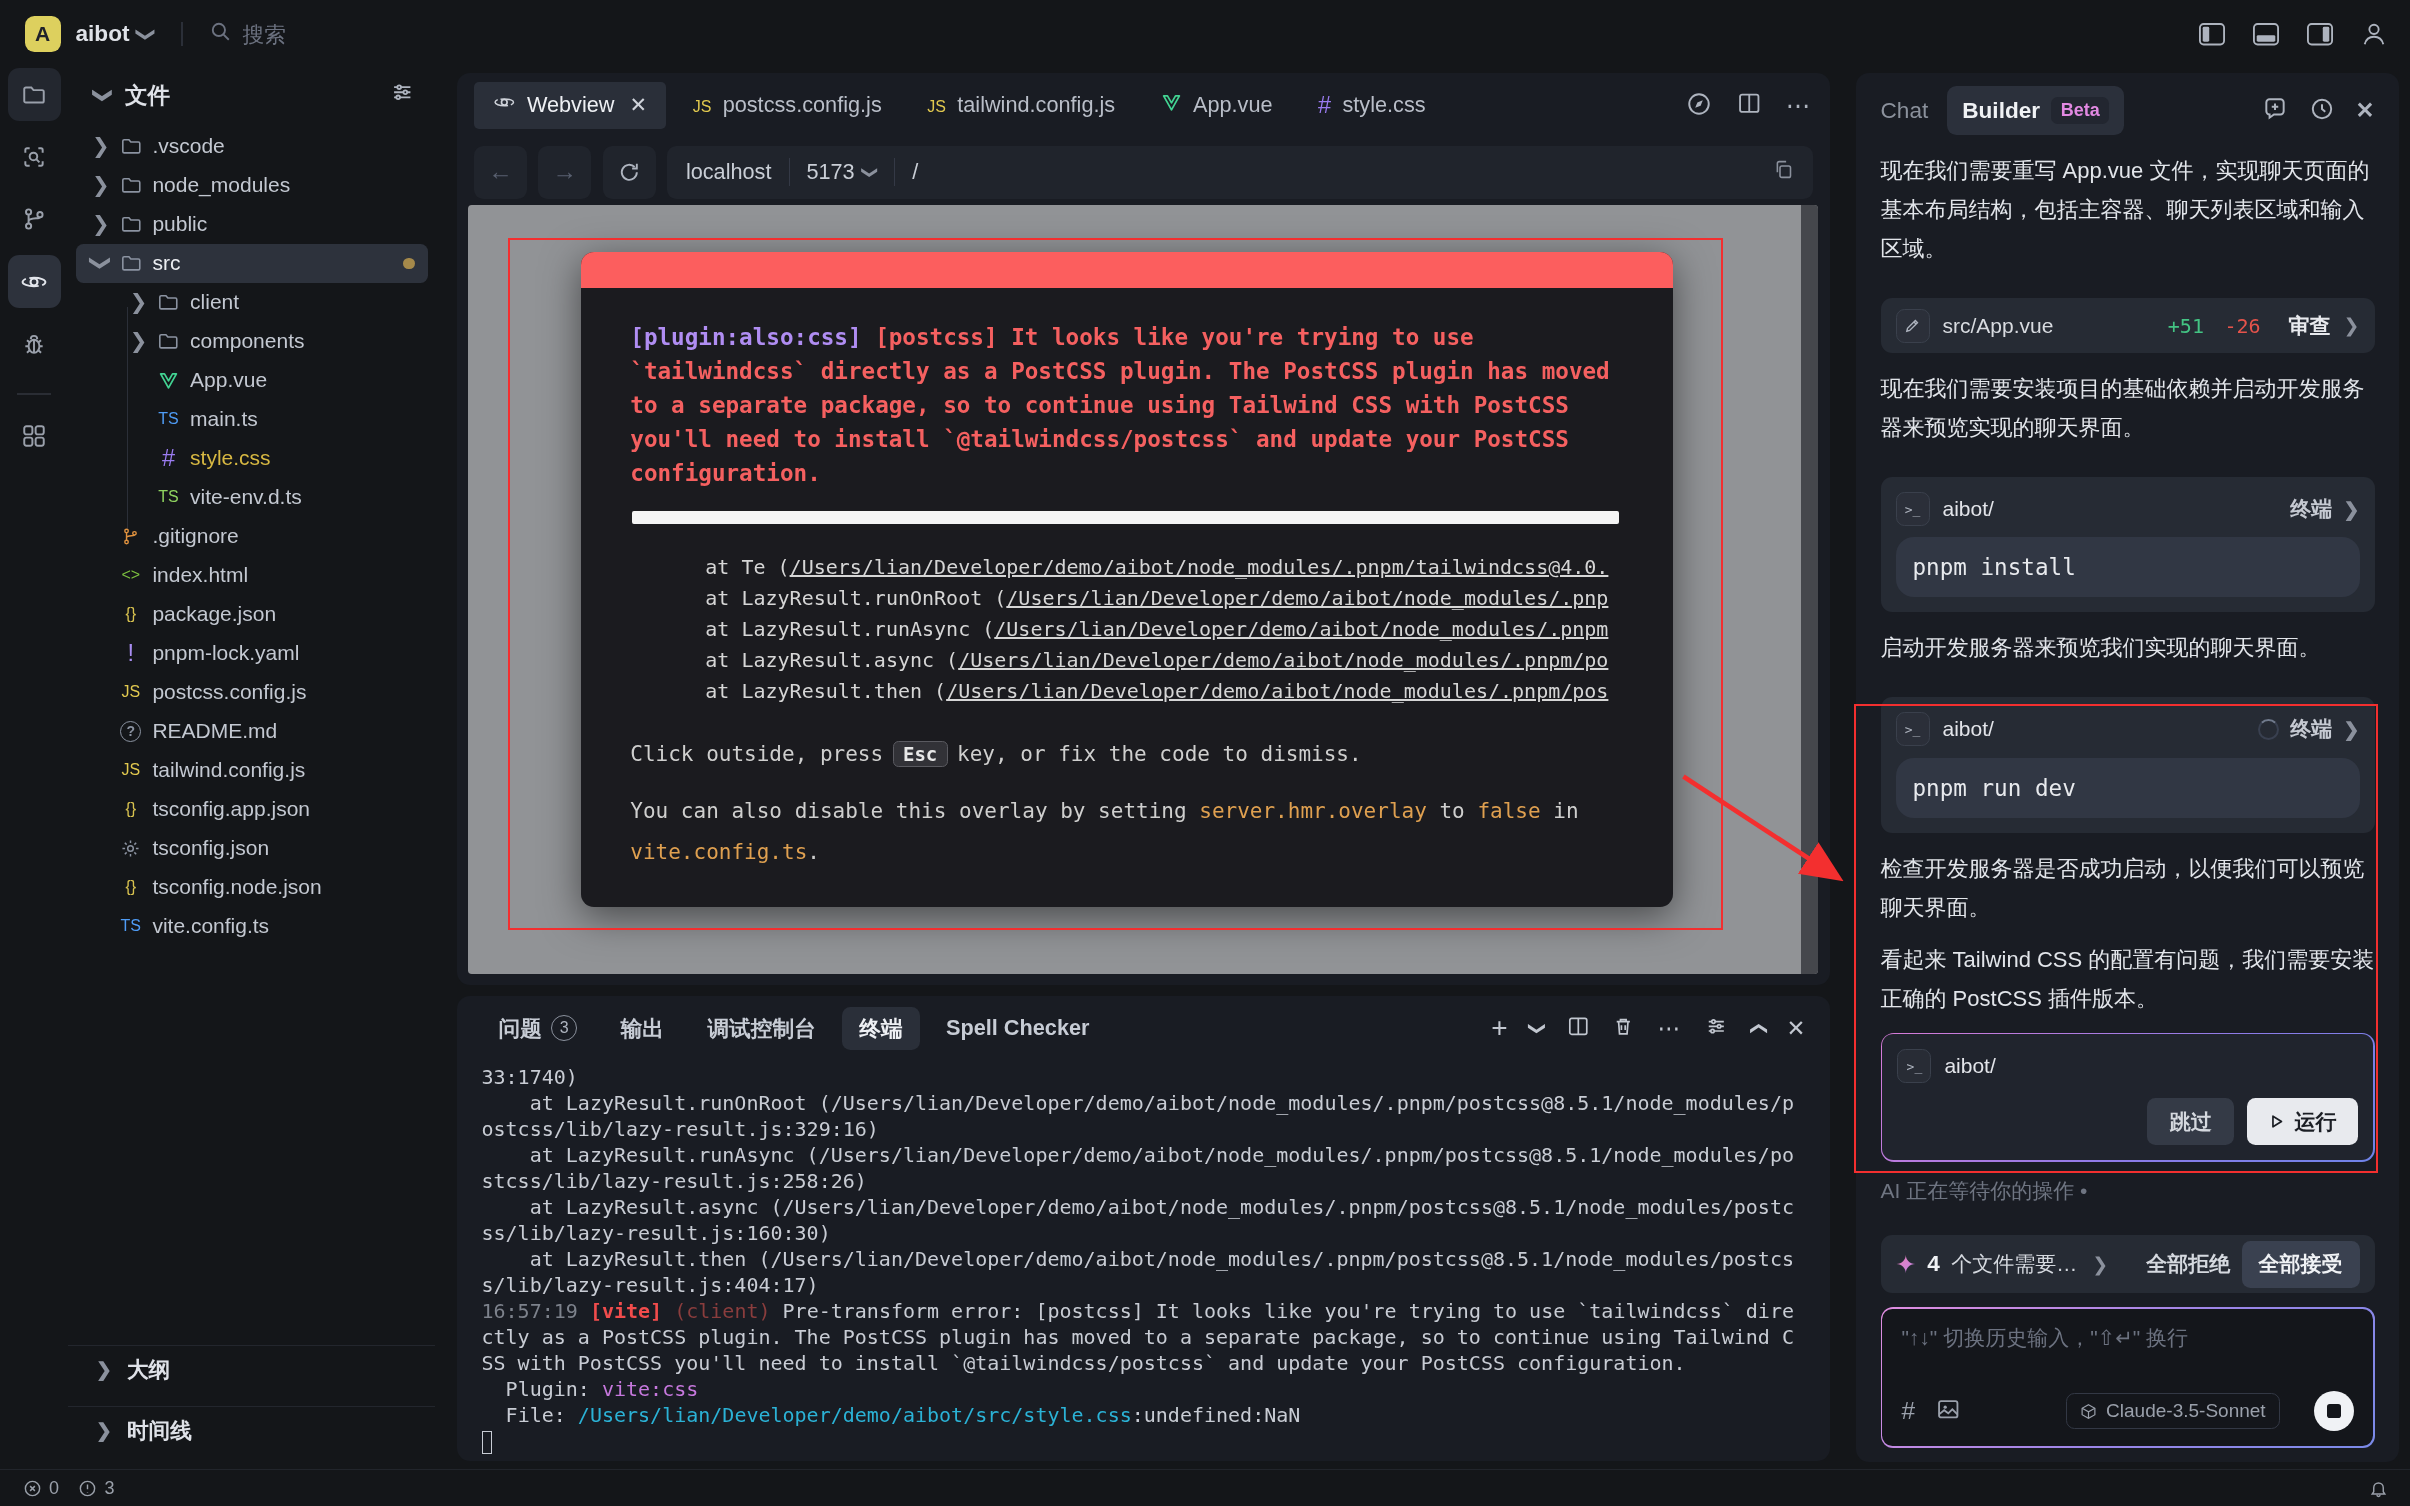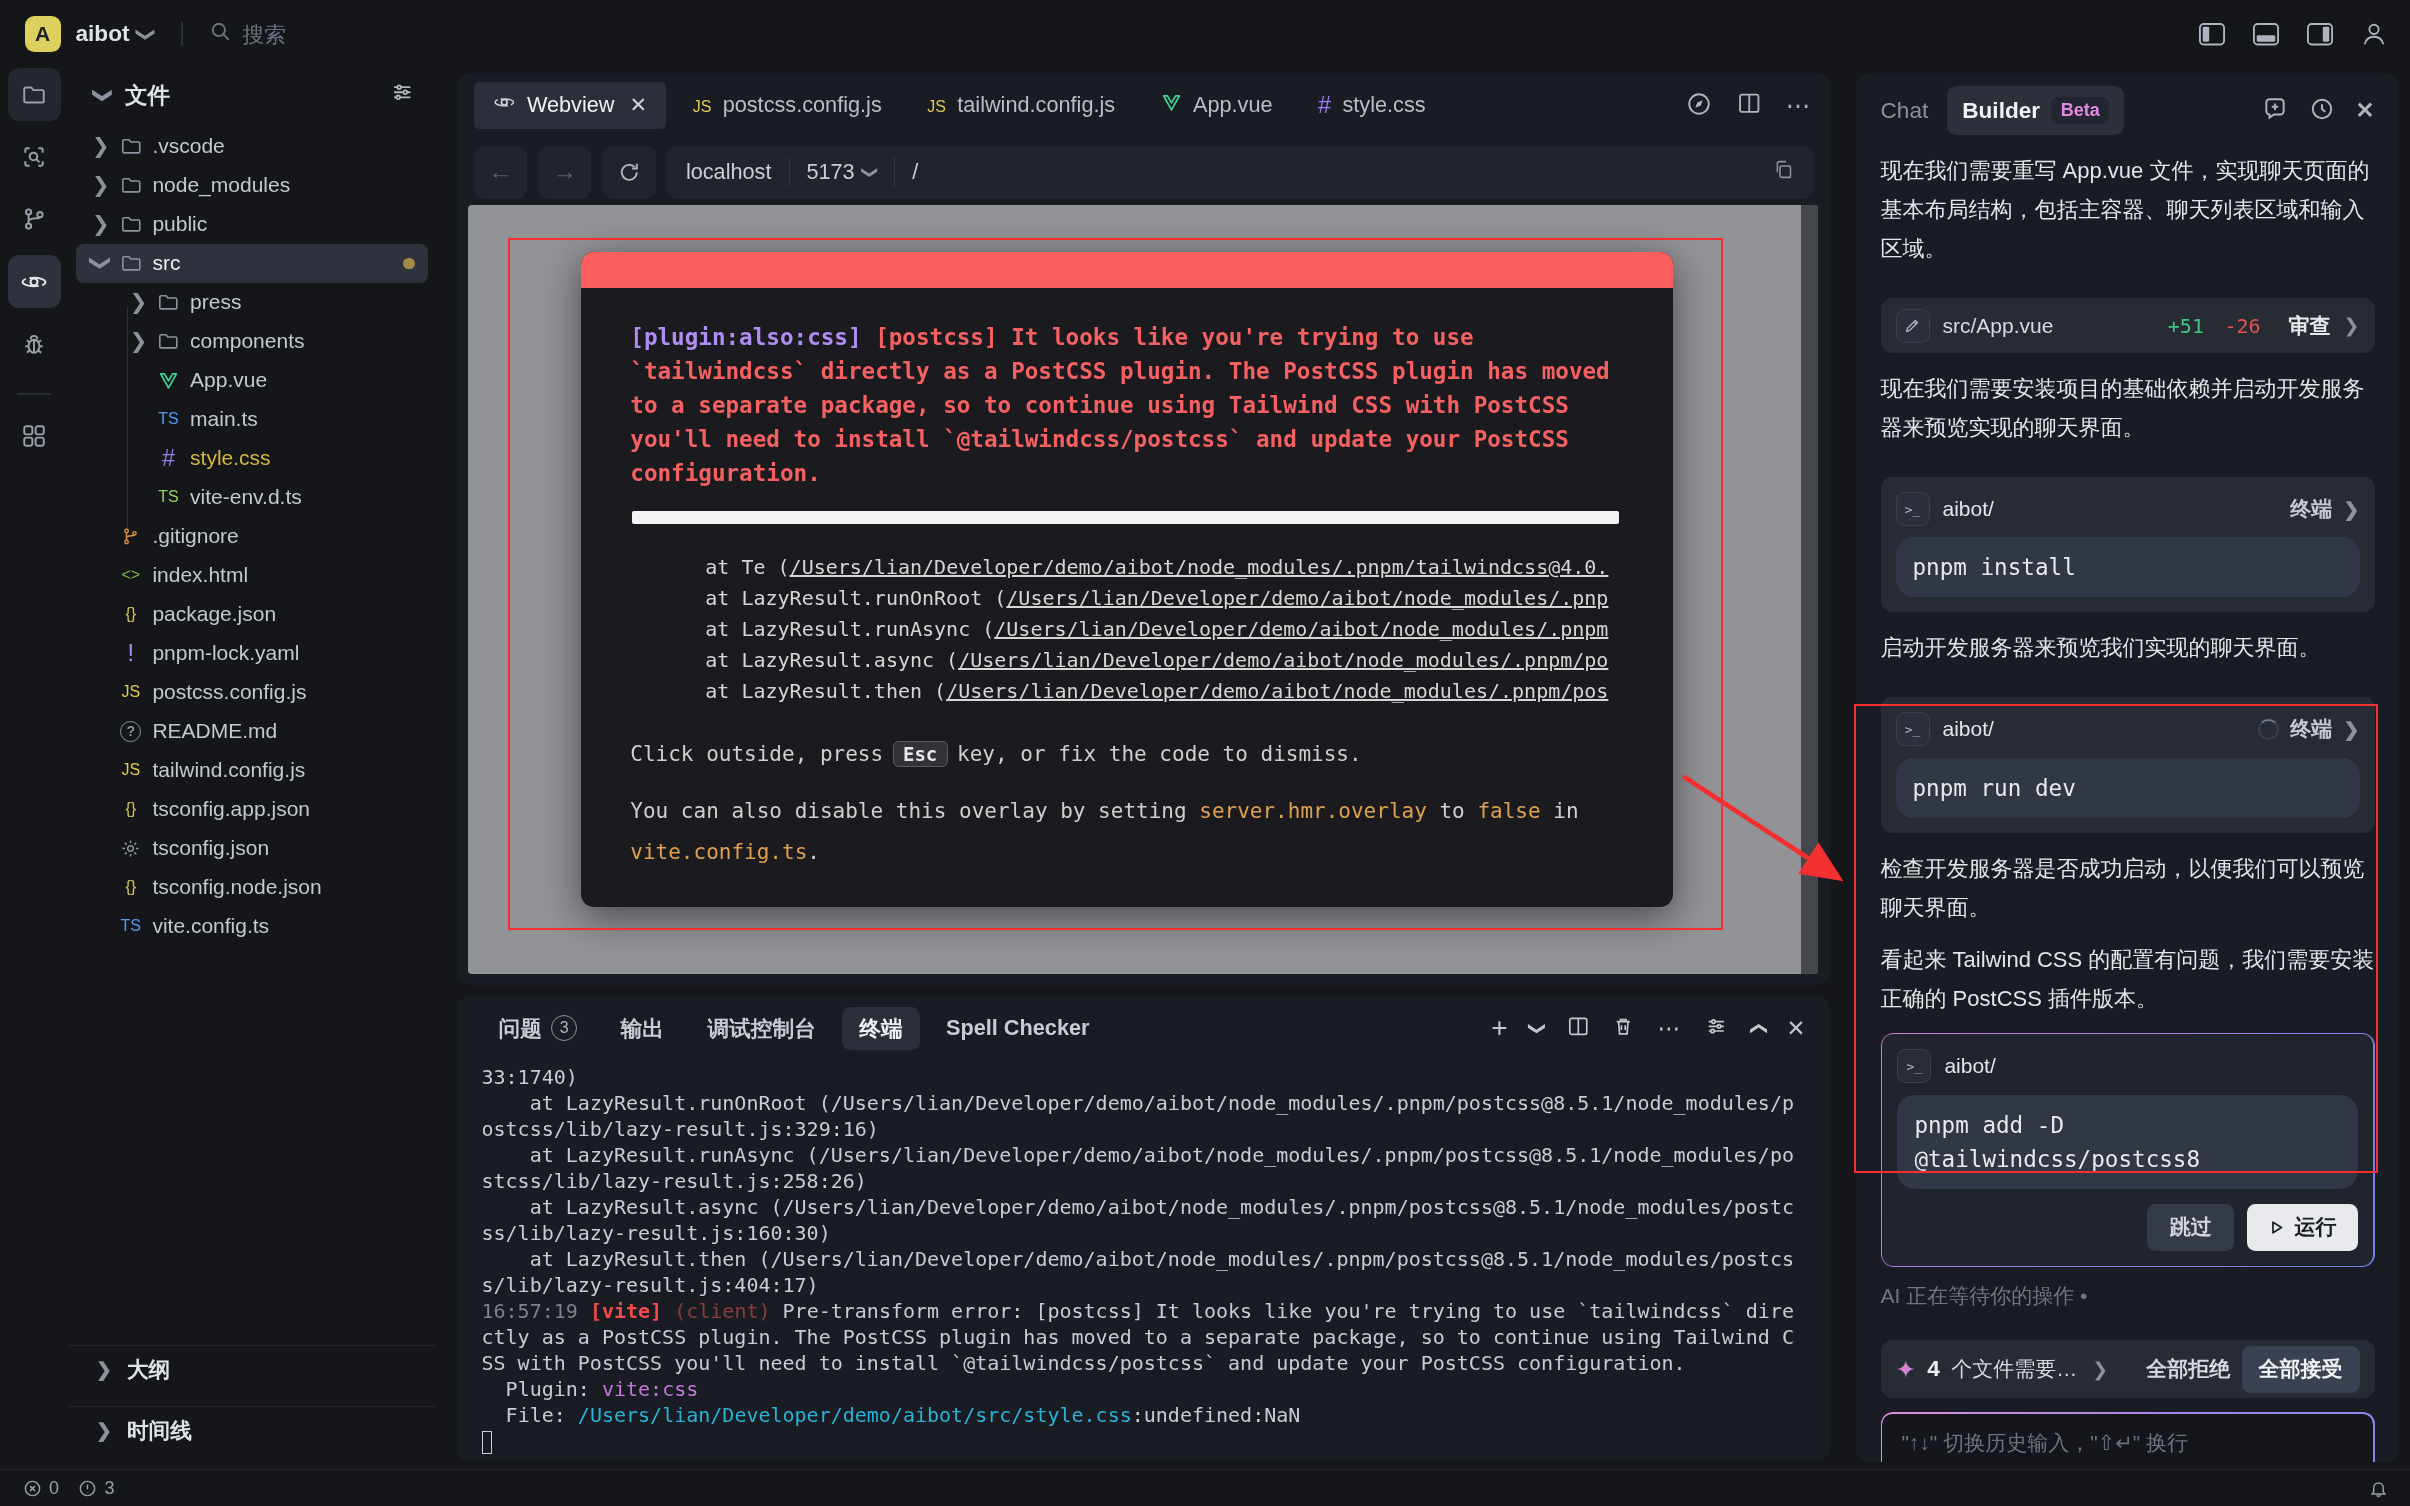--- a/index.html
+++ b/index.html
@@ -333,21 +333,21 @@
           <span class="flabel">src</span>
           <span class="mod-badge"></span>
         </div>
         <div class="frow" style="padding-left: 49px;">
           <span class="lead" style="display:inline-block;">❯</span>
           <span class="fico">
             <svg width="22.6" height="22.6" viewBox="0 0 24 24">
               <path d="M3 6.5C3 5.7 3.7 5 4.5 5h5l2 2.5h8A1.5 1.5 0 0 1 21 9v8.5a1.5 1.5 0 0 1-1.5 1.5h-15A1.5 1.5 0 0 1 3 17.5z" fill="none" stroke="#8b93a1" stroke-width="1.7"></path>
             </svg>
           </span>
-          <span class="flabel">press</span>
+          <span class="flabel">client</span>
         </div>
         <div class="frow" style="padding-left: 49px;">
           <span class="lead" style="display:inline-block;">❯</span>
           <span class="fico">
             <svg width="22.6" height="22.6" viewBox="0 0 24 24">
               <path d="M3 6.5C3 5.7 3.7 5 4.5 5h5l2 2.5h8A1.5 1.5 0 0 1 21 9v8.5a1.5 1.5 0 0 1-1.5 1.5h-15A1.5 1.5 0 0 1 3 17.5z" fill="none" stroke="#8b93a1" stroke-width="1.7"></path>
             </svg>
           </span>
           <span class="flabel">components</span>
         </div>
@@ -696,22 +696,20 @@
 
     <div class="chat-msg">检查开发服务器是否成功启动，以便我们可以预览聊天界面。</div>
     <div class="chat-msg" style="margin-top:13px;">看起来 Tailwind CSS 的配置有问题，我们需要安装正确的 PostCSS 插件版本。</div>
 
     <div id="grad-card-wrap">
       <div class="ai-card term-card">
         <div class="tc-head">
           <span class="mini-ic" style="font-family:'DejaVu Sans Mono',monospace; font-size:13px;">&gt;_</span>
           <span class="tc-dir">aibot/</span>
         </div>
-        <div class="tc-code">pnpm add -D
-@tailwindcss/postcss8</div>
         <div class="tc-btns">
           <div class="btn-skip">跳过</div>
           <div class="btn-run">
             <svg width="17" height="17" viewBox="0 0 24 24">
                 <path d="M7 4.5 19 12 7 19.5z" fill="none" stroke="#1b1e24" stroke-width="2.4" stroke-linejoin="round"></path>
               </svg>
             <span>运行</span>
           </div>
         </div>
       </div>

